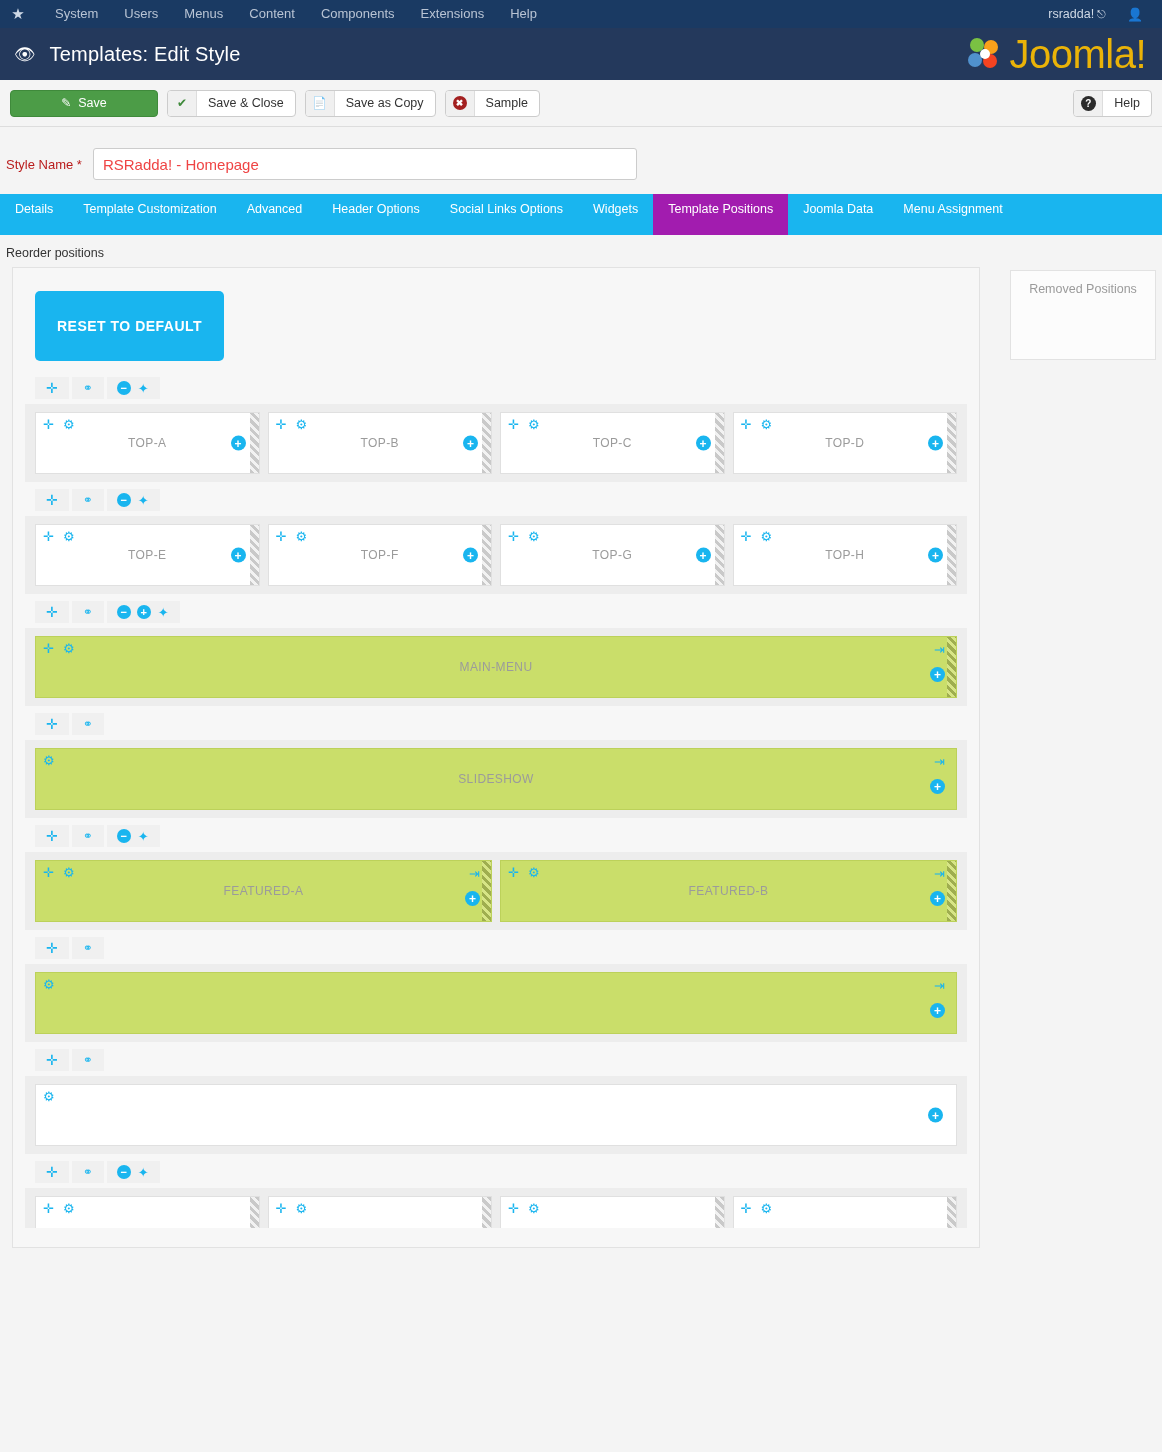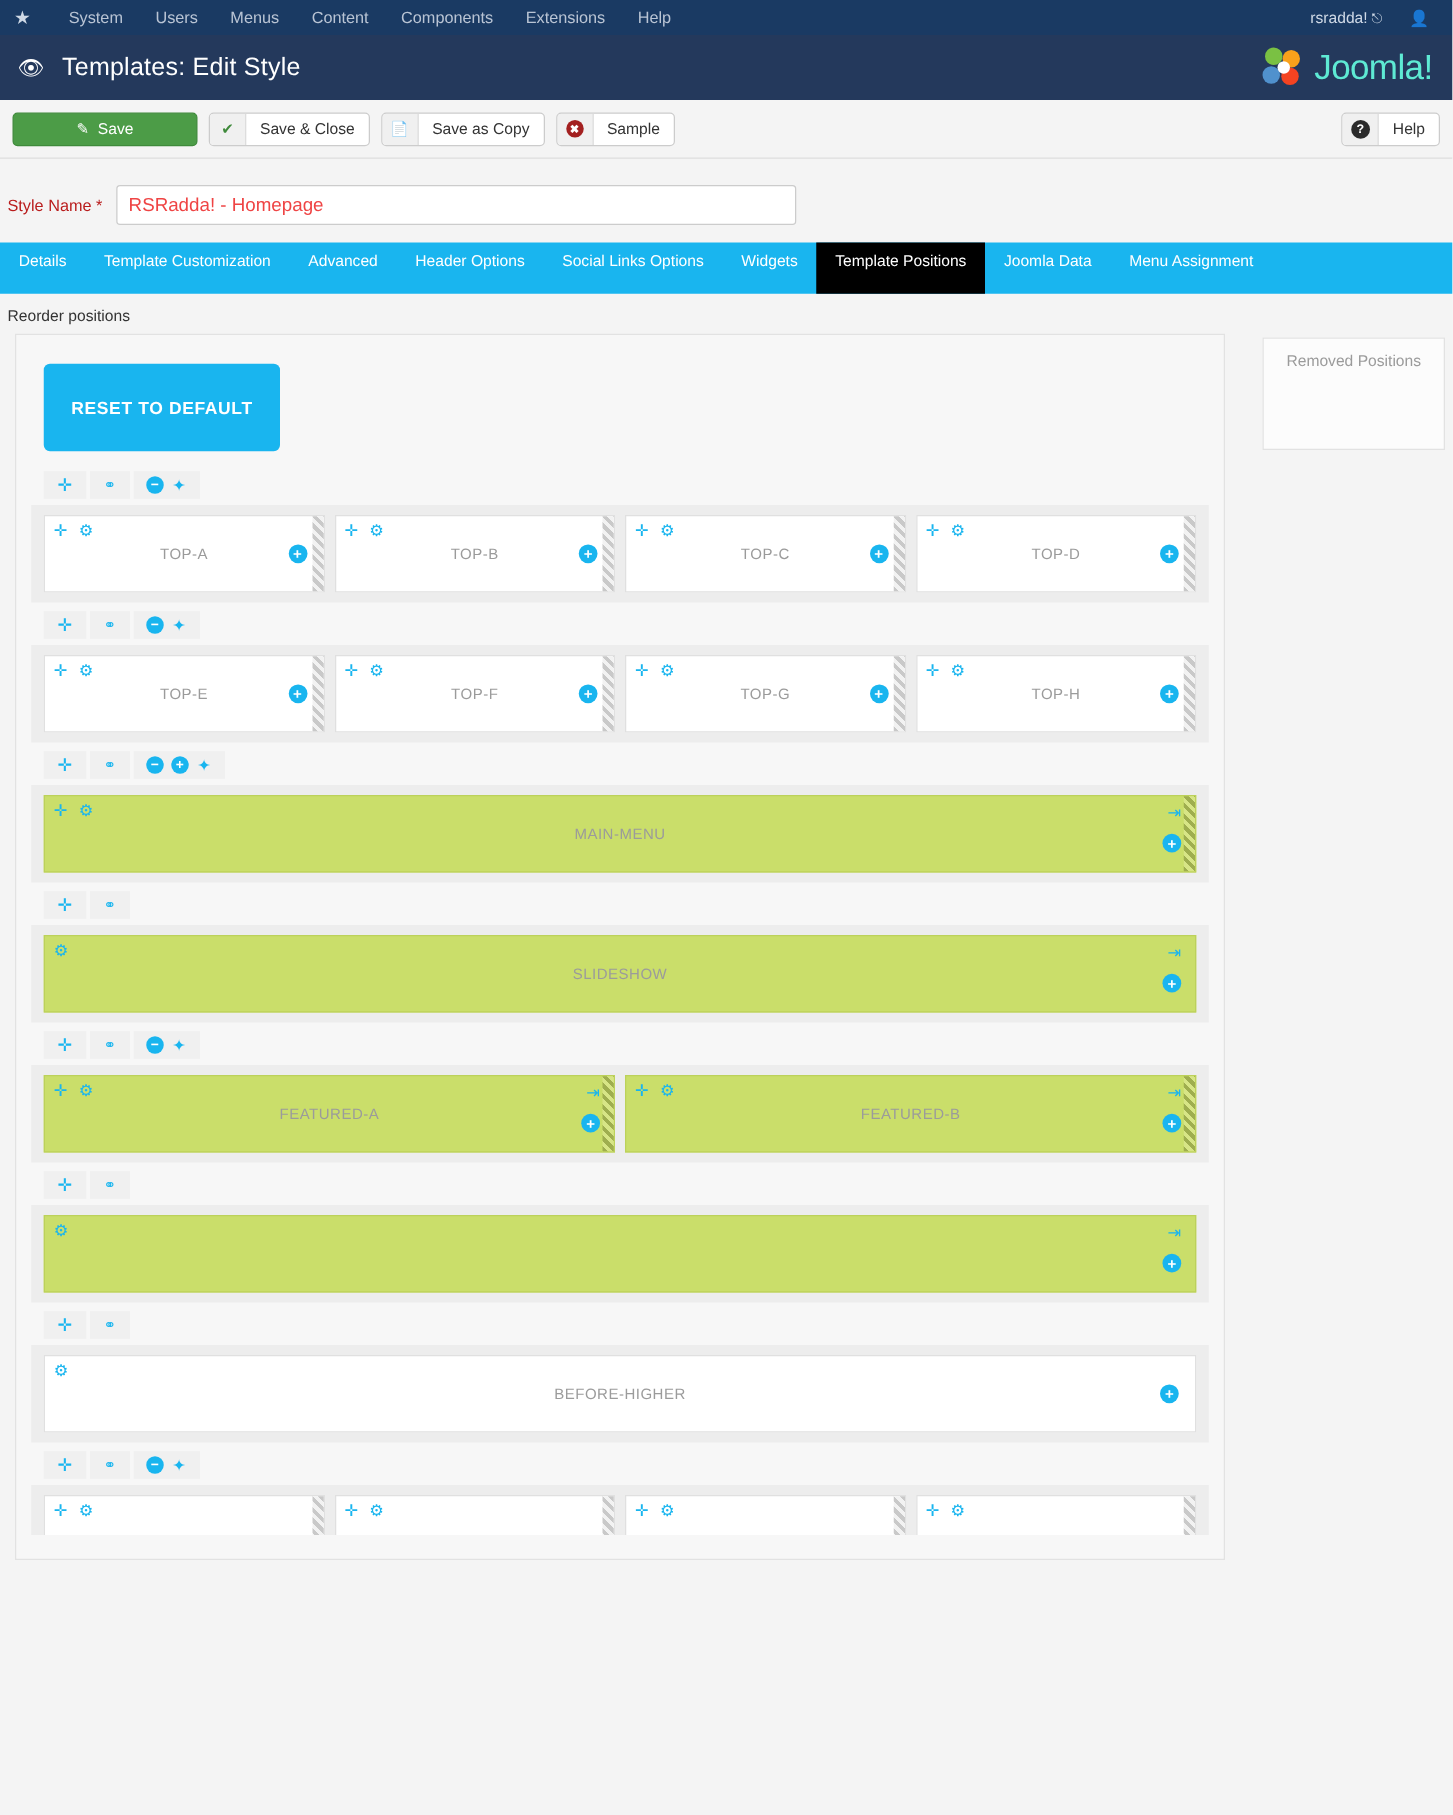--- a/index.html
+++ b/index.html
@@ -32,21 +32,21 @@
   .pagehead{
     height:52px;background:#24395c;display:flex;align-items:center;padding:0 16px 0 14px;
     position:relative;
   }
   .pagehead .eye{color:#fff;font-size:17px;margin-right:14px;}
   .pagehead h1{color:#fff;font-size:20px;font-weight:400;margin:0;letter-spacing:.2px;}
   .pagehead .spacer{flex:1;}
   .logo{display:flex;align-items:center;}
   .logo .jmark{position:relative;width:34px;height:32px;margin-right:7px;}
   .logo .jmark i{position:absolute;display:block;border-radius:50%;}
-  .logo .jtext{color:#5eead4;font-size:28px;letter-spacing:-0.5px;font-weight:400;line-height:1;}
+  .logo .jtext{color:#eab308;font-size:40px;letter-spacing:-0.5px;font-weight:400;line-height:1;}
 
   
   .toolbar{
     height:47px;background:#f4f4f4;border-bottom:1px solid #ddd;
     display:flex;align-items:center;padding:0 10px;
   }
   .btn{
     display:inline-flex;align-items:stretch;height:27px;border:1px solid #ccc;border-radius:4px;
     background:#fff;overflow:hidden;margin-right:9px;cursor:pointer;
   }
@@ -78,21 +78,21 @@
     width:544px;height:32px;border:1px solid #ccc;border-radius:3px;
     padding:0 9px;font-size:15px;color:#ef4444;font-family:"Liberation Sans",sans-serif;
     background:#fff;
   }
 
   
   .tabs{display:flex;background:#19b5ef;height:41px;}
   .tab{
     color:#fff;font-size:12.5px;padding:0 15px;line-height:31px;white-space:nowrap;cursor:pointer;
   }
-  .tab.active{background:#000000;}
+  .tab.active{background:#a21caf;}
 
   
   .content{display:flex;padding:0 0 0 0;}
   .reorder-label{font-size:12.5px;color:#333;padding:11px 0 7px 6px;}
 
   .main-panel{
     width:968px;margin-left:12px;background:#f7f7f7;border:1px solid #e2e2e2;
     padding:14px 12px 12px 12px;
   }
   .reset-btn{
@@ -453,21 +453,20 @@
             </div>
             <div class="grp">
               <span class="ticon" style="font-size: 12px;">⚭</span>
             </div>
           </div>
           <div class="rowbox inner">
             <div class="poscell">
               <div class="tl">
                 <span>⚙</span>
               </div>
-              <div class="lbl">BEFORE-HIGHER</div>
               <div class="plus">+</div>
             </div>
           </div>
         </div>
         <div class="rowgroup">
           <div class="rowtools">
             <div class="grp">
               <span class="ticon" style="font-size: 14px;">✛</span>
             </div>
             <div class="grp">

